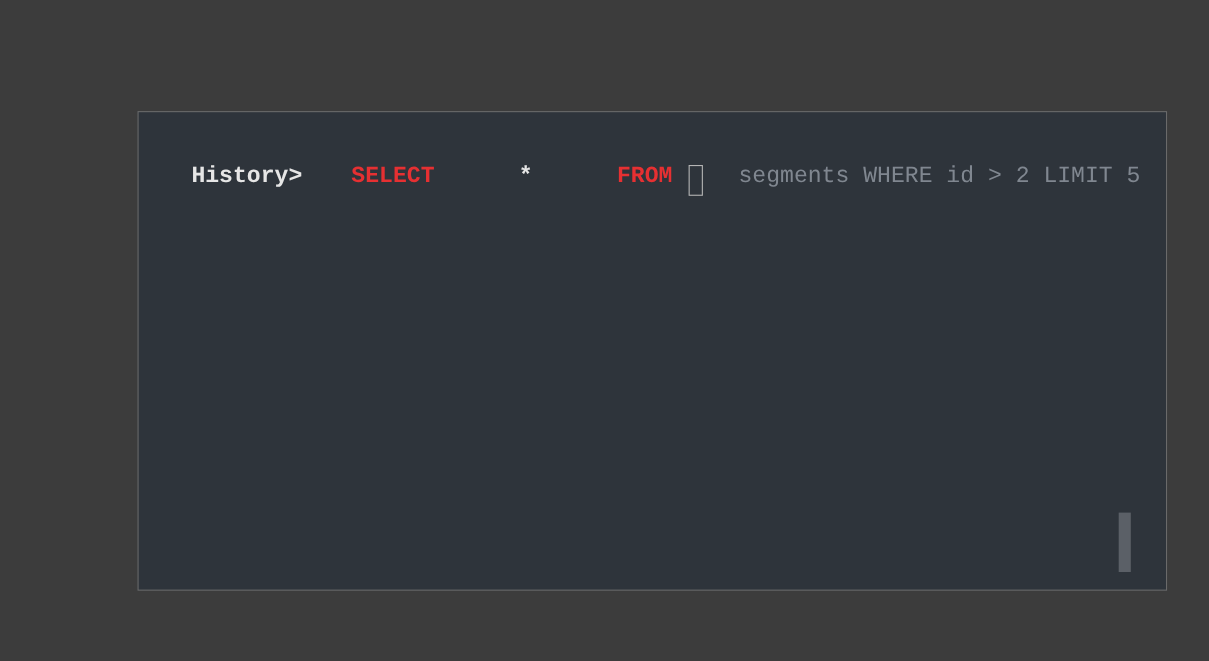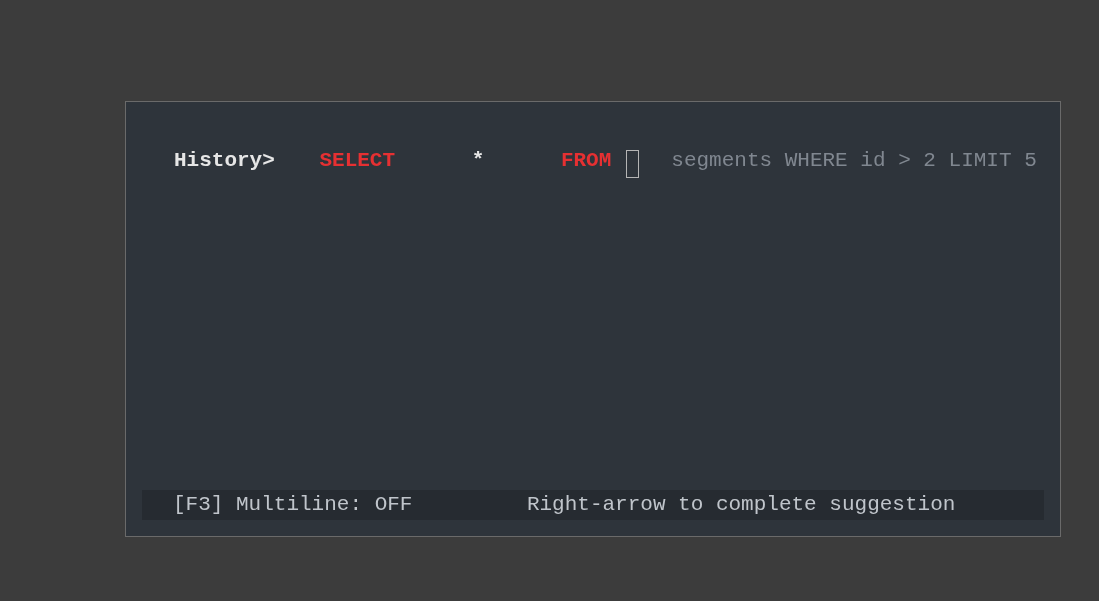--- a/index.html
+++ b/index.html
@@ -82,14 +82,13 @@
     }
   </style>
 </head>
 <body>
 
 <div class="terminal-window">
   <div class="terminal-content">
     <div class="input-line"><span class="prompt-label">History&gt; </span><span class="keyword">SELECT</span><span class="plain"> </span><span class="plain">*</span><span class="plain"> </span><span class="keyword">FROM</span><span class="cursor-box"></span><span class="suggestion">segments WHERE id &gt; 2 LIMIT 5</span></div>
     <div class="scrollbar-track"></div>
   </div>
-  <div class="status-bar"><span>[F3] Multiline: OFF</span><span>    </span><span>Right-arrow to complete suggestion</span></div>
 </div>
 
 </body></html>

